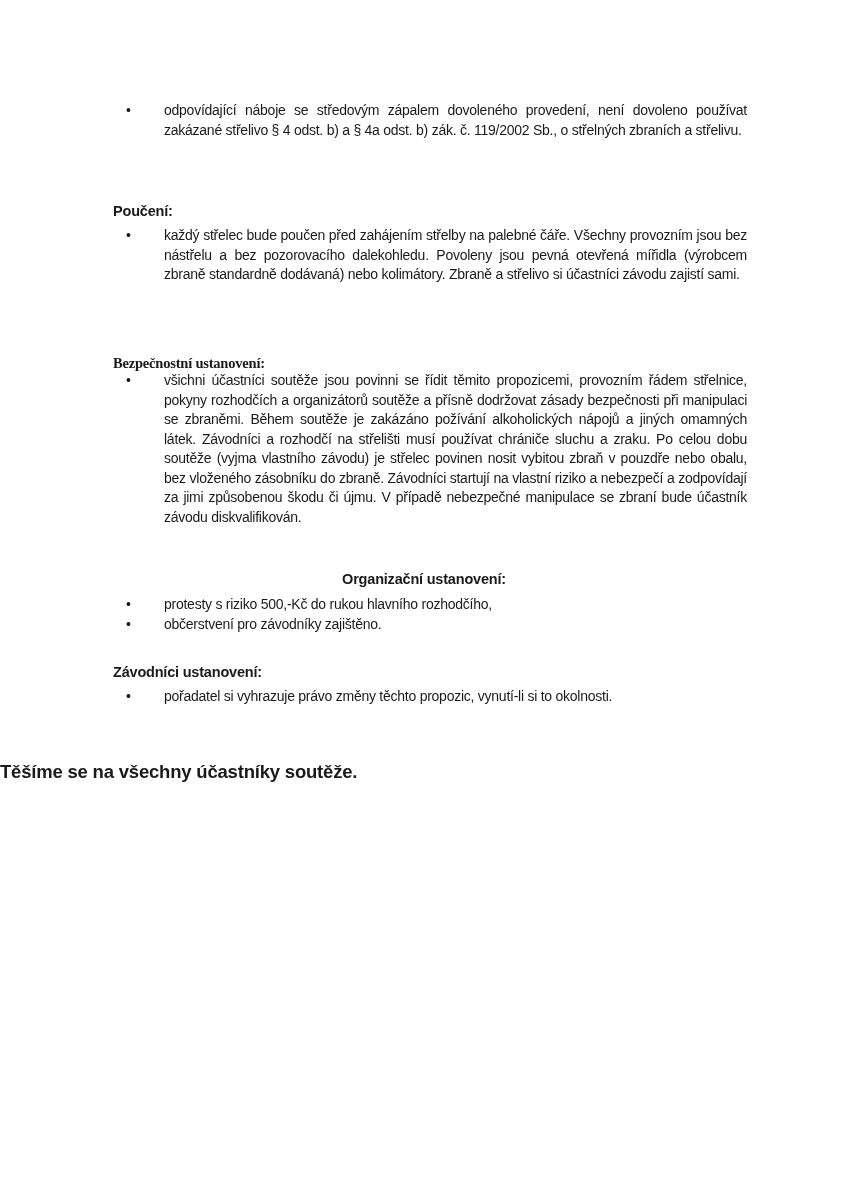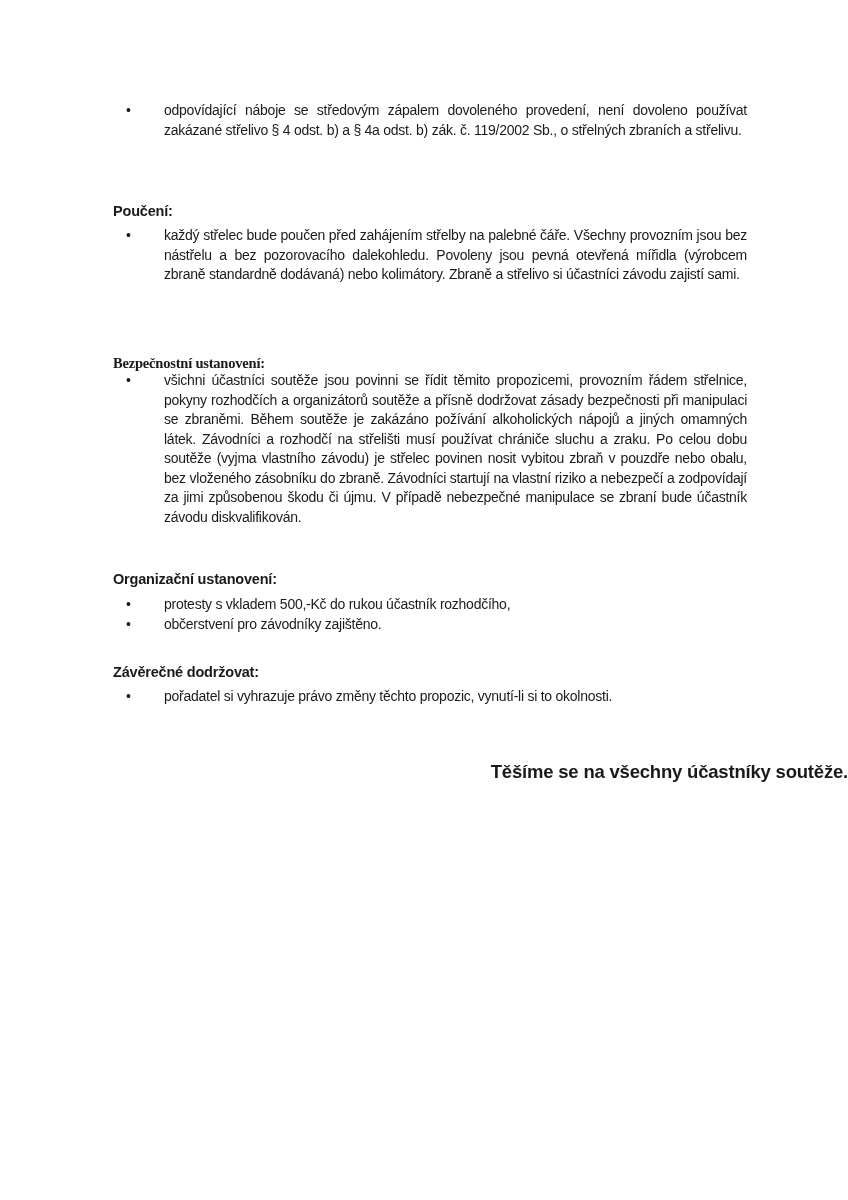--- a/index.html
+++ b/index.html
@@ -6,21 +6,21 @@
   body { width: 848px; height: 1200px; position: relative; overflow: hidden;
          font-family: "Liberation Sans", sans-serif; color: #1a1a1a; }
   .page { position: absolute; left: 0; top: 0; width: 848px; height: 1200px; }
   .block { position: absolute; left: 101px; width: 646px; }
   .heading { font-weight: bold; font-size: 14.5px; line-height: 19px; margin: 12px; letter-spacing: -0.2px; }
   ul { list-style: none; margin: 0; padding: 0; }
   li { position: relative; padding-left: 51px; font-size: 14px; line-height: 19.5px;
        text-align: justify; letter-spacing: -0.25px; word-spacing: 0px; }
   li .bullet { position: absolute; left: 25px; top: 0; font-size: 14px; line-height: 19.5px; }
   li .txt { display: block; margin-left: 12px; }
-  .closing { position: absolute; left: 0; width: 848px; top: 760px; text-align: right;
+  .closing { position: absolute; left: 0; width: 848px; top: 760px; text-align: left;
              font-weight: bold; font-size: 18.5px; line-height: 24px; letter-spacing: -0.2px; }
 </style>
 </head>
 <body>
 
 <div class="page">
 
   <div class="block" style="top:101px;">
     <ul>
       <li>
@@ -47,38 +47,38 @@
   </div>
   <div class="block" style="top:371px;">
     <ul>
       <li>
         <span class="bullet">•</span>
         <span class="txt">všichni účastníci soutěže jsou povinni se řídit těmito propozicemi, provozním řádem střelnice, pokyny rozhodčích a organizátorů soutěže a přísně dodržovat zásady bezpečnosti při manipulaci se zbraněmi. Během soutěže je zakázáno požívání alkoholických nápojů a jiných omamných látek. Závodníci a rozhodčí na střelišti musí používat chrániče sluchu a zraku. Po celou dobu soutěže (vyjma vlastního závodu) je střelec povinen nosit vybitou zbraň v pouzdře nebo obalu, bez vloženého zásobníku do zbraně. Závodníci startují na vlastní riziko a nebezpečí a zodpovídají za jimi způsobenou škodu či újmu. V případě nebezpečné manipulace se zbraní bude účastník závodu diskvalifikován.</span>
       </li>
     </ul>
   </div>
 
-  <div class="block" style="top:558px;">
+  <div class="block" style="top:558px;text-align:center;">
     <h3 class="heading">Organizační ustanovení:</h3>
   </div>
   <div class="block" style="top:595px;">
     <ul>
       <li>
         <span class="bullet">•</span>
-        <span class="txt">protesty s vkladem 500,-Kč do rukou účastník rozhodčího,</span>
+        <span class="txt">protesty s riziko 500,-Kč do rukou hlavního rozhodčího,</span>
       </li>
       <li>
         <span class="bullet">•</span>
         <span class="txt">občerstvení pro závodníky zajištěno.</span>
       </li>
     </ul>
   </div>
 
   <div class="block" style="top:651px;">
-    <h3 class="heading">Závěrečné dodržovat:</h3>
+    <h3 class="heading">Závodníci ustanovení:</h3>
   </div>
   <div class="block" style="top:687px;">
     <ul>
       <li>
         <span class="bullet">•</span>
         <span class="txt">pořadatel si vyhrazuje právo změny těchto propozic, vynutí-li si to okolnosti.</span>
       </li>
     </ul>
   </div>
 

